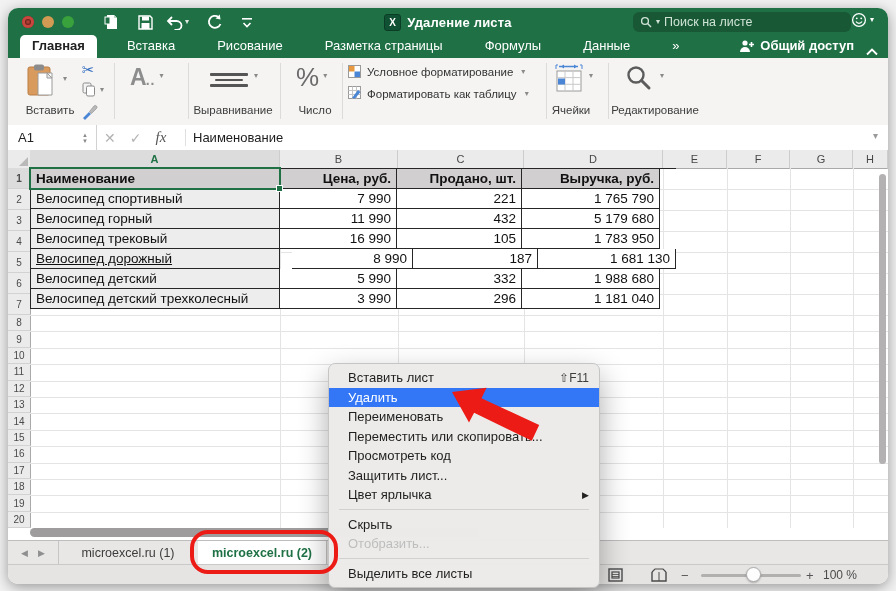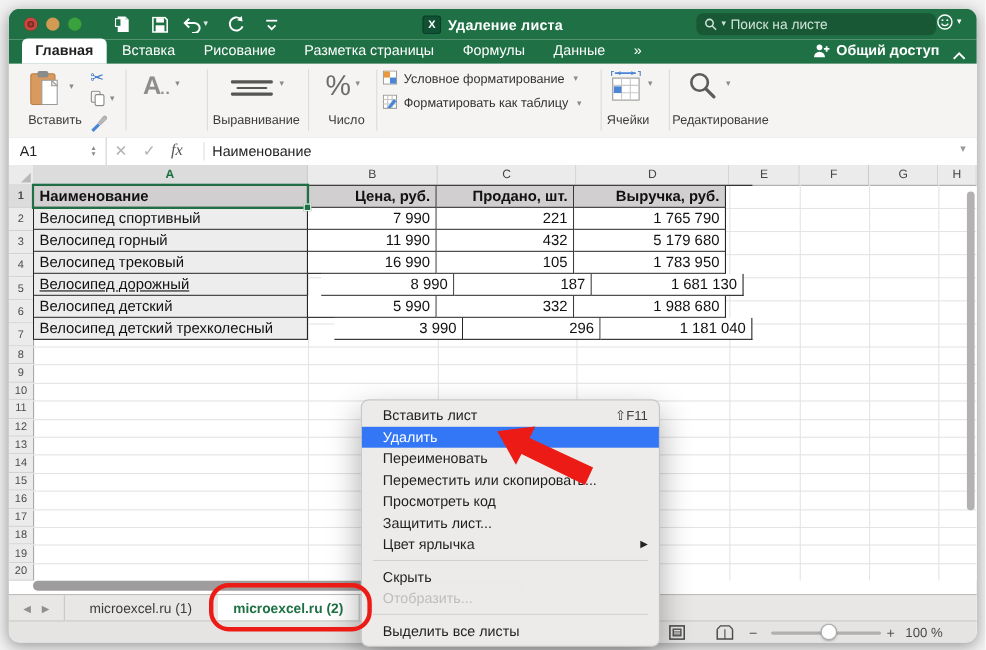--- a/index.html
+++ b/index.html
@@ -17,21 +17,21 @@
   .qa svg{display:block;}
   .title-group{position:absolute;top:0;left:0;width:100%;height:28px;display:flex;align-items:center;justify-content:center;gap:6px;}
   .doc-icon{width:15px;height:15px;background:#0f5132;border-radius:3px;color:#fff;font-size:10px;font-weight:bold;
             display:flex;align-items:center;justify-content:center;border:1px solid #0b3d26;}
   .title-text{color:#fff;font-size:13px;font-weight:bold;letter-spacing:.2px;}
   .searchbox{position:absolute;left:625px;top:4px;width:204px;height:20px;background:rgba(0,0,0,.22);
              border-radius:6px;display:flex;align-items:center;padding:0 7px;gap:4px;color:#cfe3d7;font-size:12.5px;}
   .smiley{position:absolute;right:14px;top:4px;display:flex;align-items:center;gap:3px;color:#fff;}
   
   .tabrow{position:absolute;left:0;top:28px;width:100%;height:22px;background:var(--green);display:flex;align-items:flex-end;}
-  .tabs{display:flex;align-items:flex-end;padding-left:12px;gap:2px;}
+  .tabs{display:flex;align-items:flex-end;padding-left:12px;gap:18px;}
   .tab{color:#fff;font-size:13px;padding:3px 12px 5px;border-radius:5px 5px 0 0;white-space:nowrap;}
   .tab.active{background:#fff;color:#222;font-weight:bold;}
   .share{position:absolute;right:34px;top:2px;display:flex;align-items:center;gap:5px;color:#fff;font-size:13px;font-weight:bold;}
   .collapse{position:absolute;right:10px;top:6px;color:#fff;}
   
   .ribbon{position:absolute;left:0;top:50px;width:100%;height:67px;background:#f5f4f3;border-bottom:1px solid #c9c9c9;}
   .rsep{position:absolute;top:5px;height:56px;width:1px;background:#dcdbda;}
   .rlabel{position:absolute;font-size:11.5px;color:#3c3c3c;text-align:center;white-space:nowrap;}
   .caret{color:#8a8a8a;font-size:8px;line-height:8px;}
   .bigA{font-size:23px;font-weight:bold;color:#8d8d8d;letter-spacing:-1px;}
@@ -413,21 +413,21 @@
             <div class="xl-cell num" style="width: 138px; height: 20px;">1 681 130</div>
           </div>
           <div class="xl-row">
             <div class="xl-cell txt namecol" style="width: 249px; height: 20px;">Велосипед детский</div>
             <div class="xl-cell num" style="width: 117px; height: 20px;">5 990</div>
             <div class="xl-cell num" style="width: 125px; height: 20px;">332</div>
             <div class="xl-cell num" style="width: 138px; height: 20px;">1 988 680</div>
           </div>
           <div class="xl-row">
             <div class="xl-cell txt namecol" style="width: 249px; height: 20px;">Велосипед детский трехколесный</div>
-            <div class="xl-cell num" style="width: 117px; height: 20px; margin-left: 24px;">3 990</div>
+            <div class="xl-cell num" style="width: 117px; height: 20px;">3 990</div>
             <div class="xl-cell num" style="width: 125px; height: 20px;">296</div>
             <div class="xl-cell num" style="width: 138px; height: 20px;">1 181 040</div>
           </div>
         </div>
       <div id="selbox" class="selbox" style="left: 21px; top: 17px; width: 248px; height: 19px;">
           <div class="handle"></div>
         </div>
       <div class="vscroll"></div>
     </div>
     <div class="hscroll" style="position:absolute;"></div>

